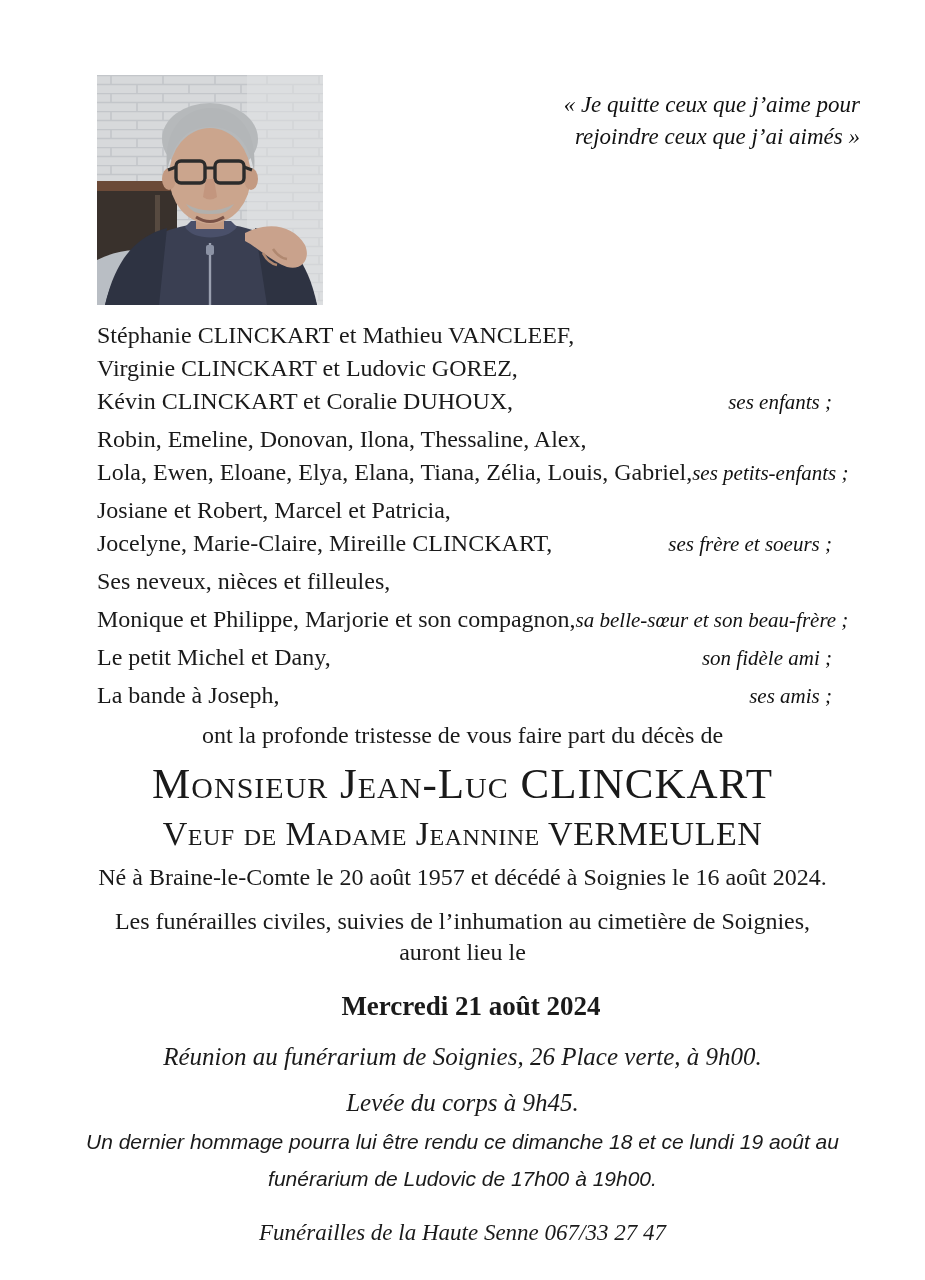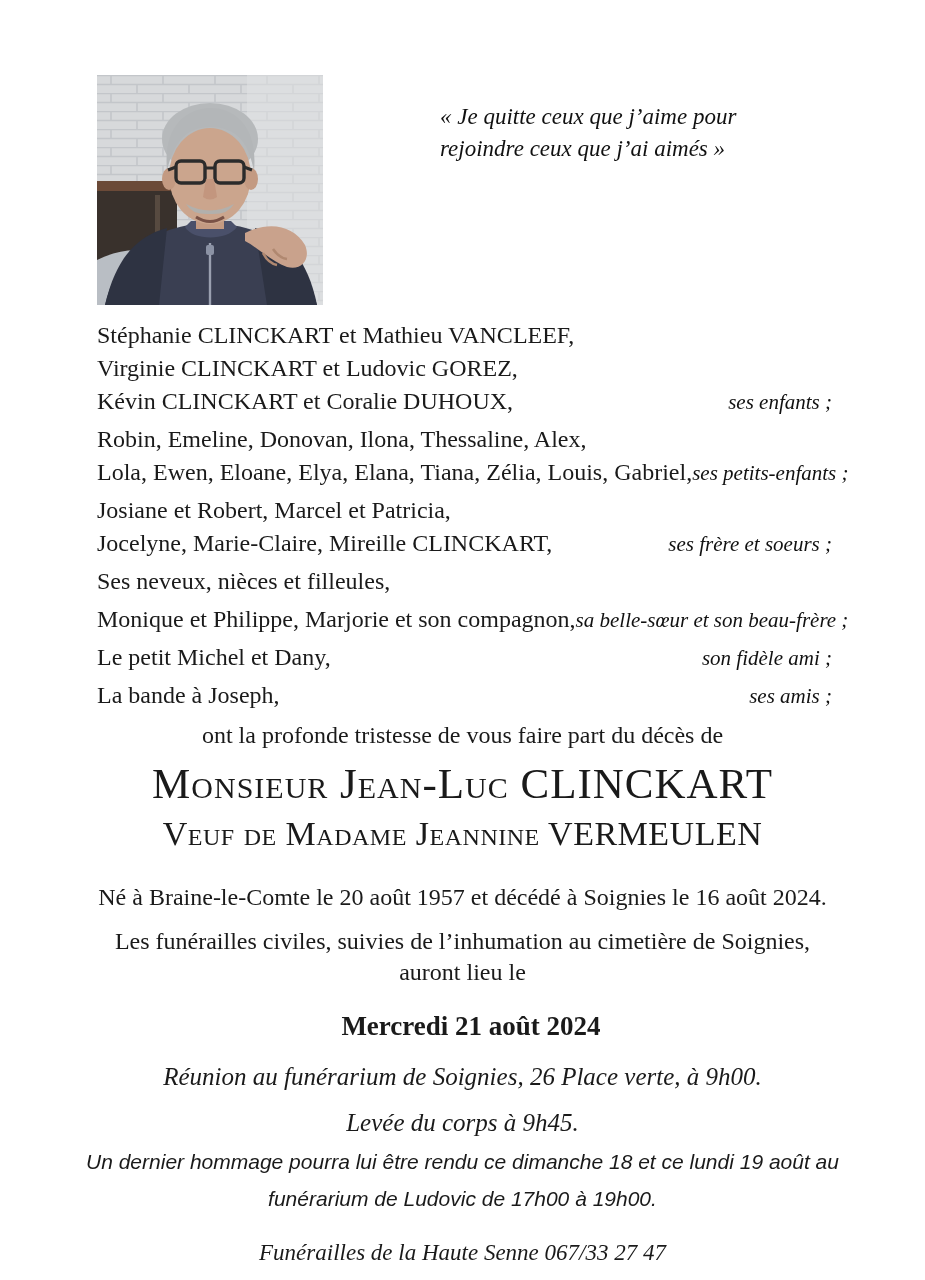--- a/index.html
+++ b/index.html
@@ -13,22 +13,22 @@
   }
   .page { width: 925px; height: 1280px; position: relative; }
 
   
   .header { position: relative; height: 230px; margin-top: 75px; }
   .photo {
     position: absolute; left: 97px; top: 0;
     width: 226px; height: 230px; overflow: hidden;
   }
   .quote {
-    position: absolute; left: 440px; top: 26px; width: 420px;
-    text-align: left; font-style: italic;
+    position: absolute; left: 440px; top: 14px; width: 420px;
+    text-align: right; font-style: italic;
     font-size: 23px; line-height: 32px; color: #111;
   }
 
   
   .family {
     margin-top: 14px;
     padding-left: 97px; padding-right: 93px;
   }
   .family-line {
     display: flex; justify-content: space-between; align-items: baseline;
@@ -52,21 +52,21 @@
     font-variant: small-caps;
     font-size: 43px; line-height: 48px;
     letter-spacing: 1px; font-weight: 500;
   }
   .deceased-subtitle {
     margin-top: 6px;
     font-variant: small-caps;
     font-size: 34px; line-height: 40px;
     letter-spacing: 0.5px; font-weight: 500;
   }
-  .life-dates { margin-top: 28px; font-size: 24px; line-height: 30px; }
+  .life-dates { margin-top: 8px; font-size: 24px; line-height: 30px; }
 
   .funeral-intro { margin-top: 14px; font-size: 24px; line-height: 31px; }
 
   .funeral-date { margin-top: 20px; font-size: 27px; line-height: 36px; font-weight: bold; margin-left: 17px; }
 
   .meeting { margin-top: 18px; font-size: 25px; line-height: 30px; font-style: italic; }
   .departure { margin-top: 16px; font-size: 25px; line-height: 30px; font-style: italic; }
 
   .tribute {
     margin-top: 5px;

